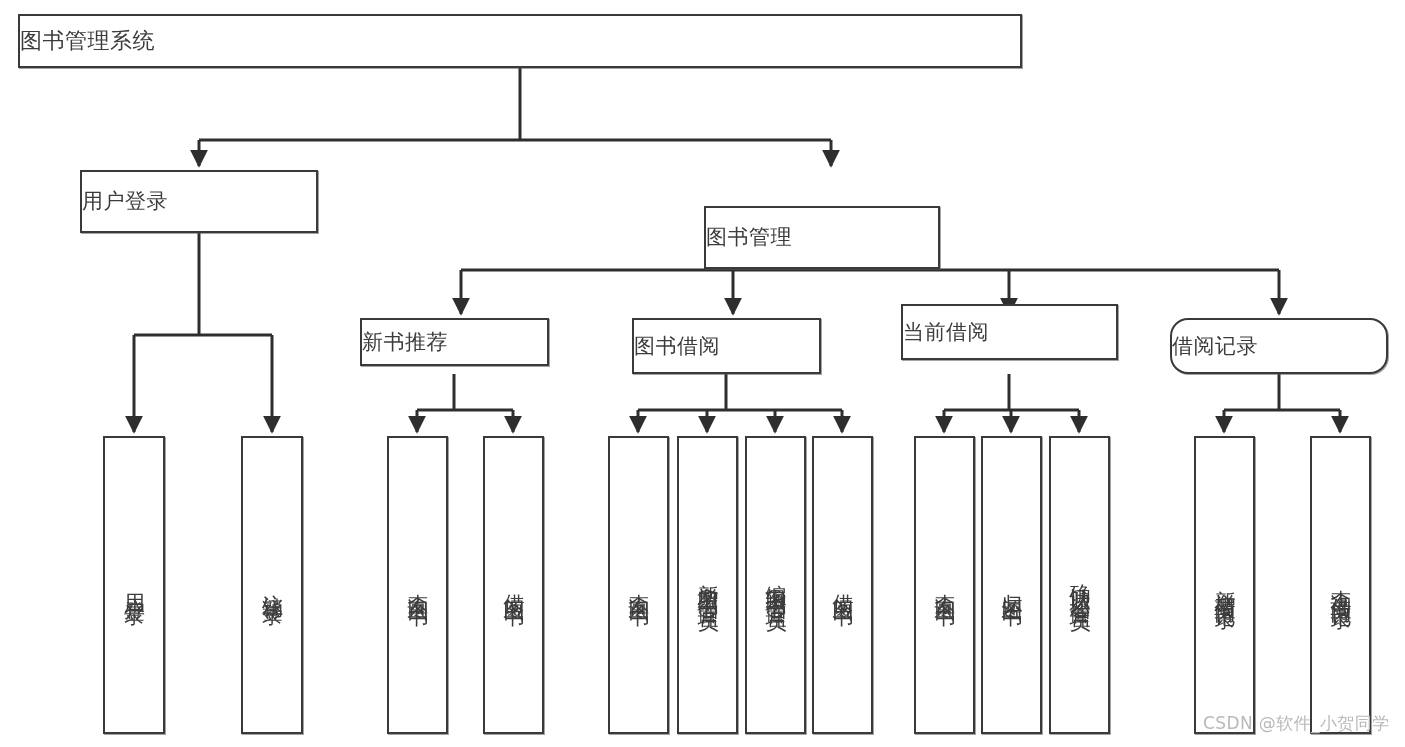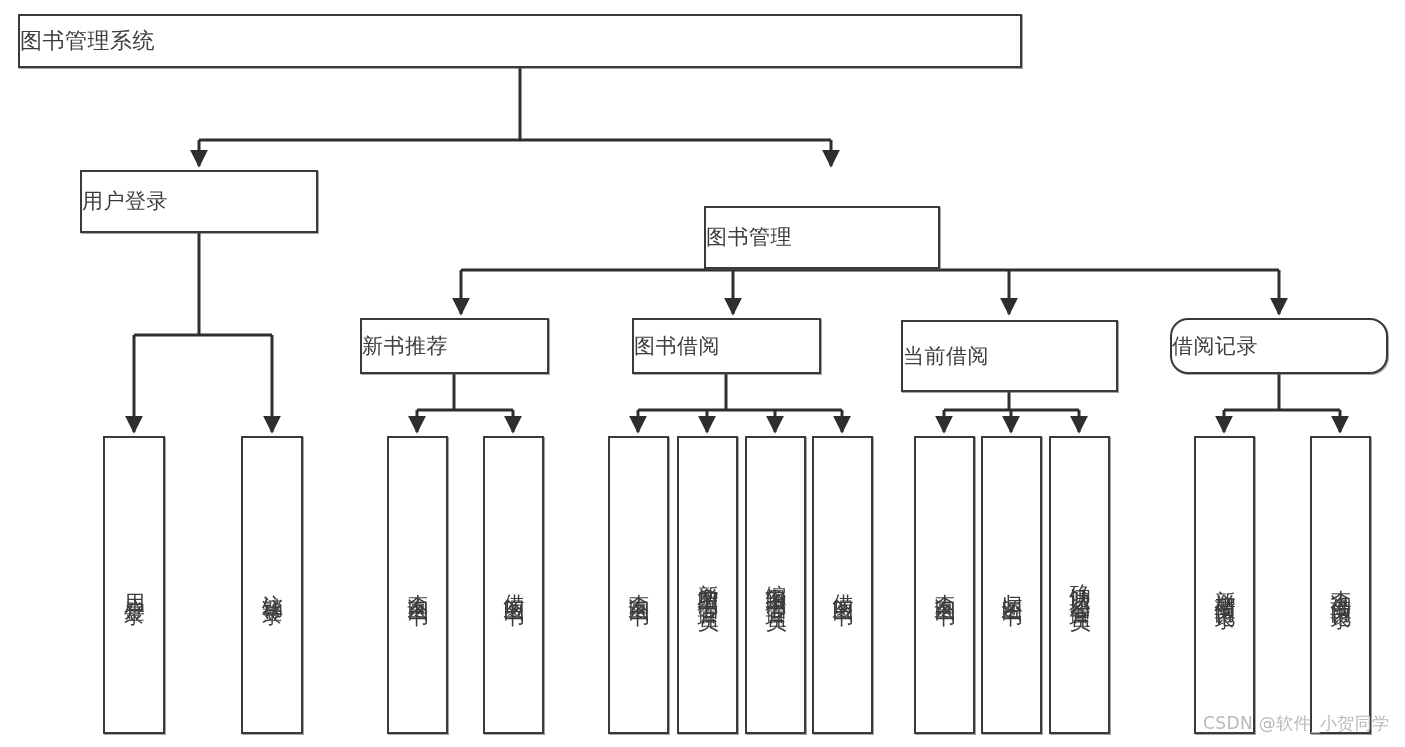--- a/index.html
+++ b/index.html
@@ -128,27 +128,27 @@
     <span class="label">图书管理系统</span>
   </div>
 
   <div class="node horiz" style="left:80px; top:170px; width:238px; height:63px;">
     <span class="label">用户登录</span>
   </div>
   <div class="node horiz" style="left:704px; top:170px; width:236px; height:63px;margin-top:36px;">
     <span class="label">图书管理</span>
   </div>
 
-  <div class="node horiz" style="left:360px; top:318px; width:189px; height:56px;">
+  <div class="node horiz" style="left:360px; top:318px; width:189px; height:48px;">
     <span class="label">新书推荐</span>
   </div>
   <div class="node horiz" style="left:632px; top:318px; width:189px; height:56px;">
     <span class="label">图书借阅</span>
   </div>
-  <div class="node horiz" style="left:901px; top:320px; width:217px; height:72px;">
+  <div class="node horiz" style="left:901px; top:304px; width:217px; height:56px;">
     <span class="label">当前借阅</span>
   </div>
   <div class="node horiz" style="left:1170px; top:318px; width:218px; height:56px;border-radius:18px;">
     <span class="label">借阅记录</span>
   </div>
 
   <div class="node vert" style="left:103px; top:436px; width:62px; height:298px;">
     <span class="label">用户登录</span>
   </div>
   <div class="node vert" style="left:241px; top:436px; width:62px; height:298px;">

